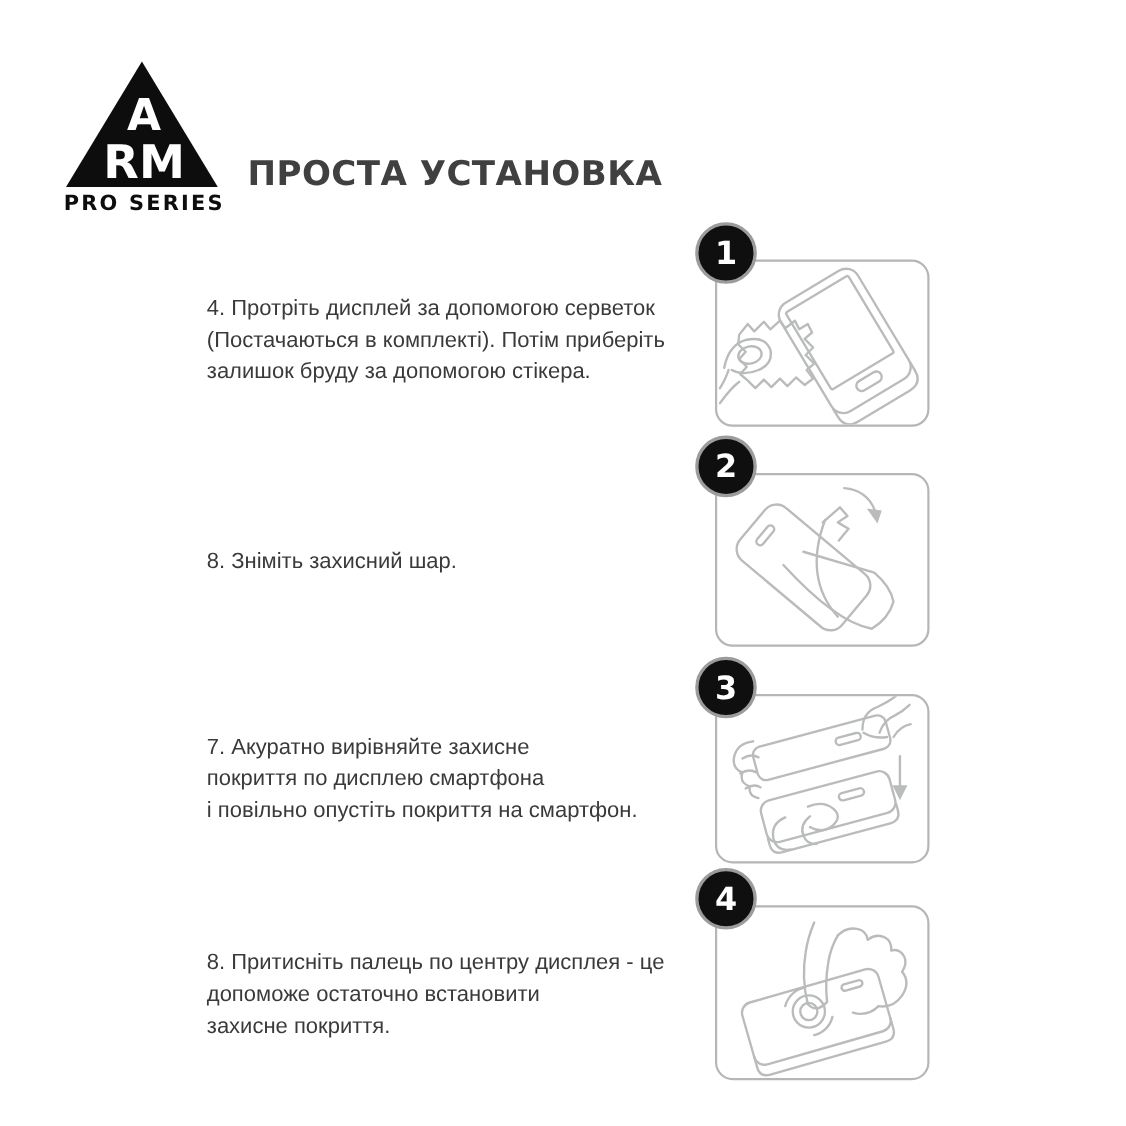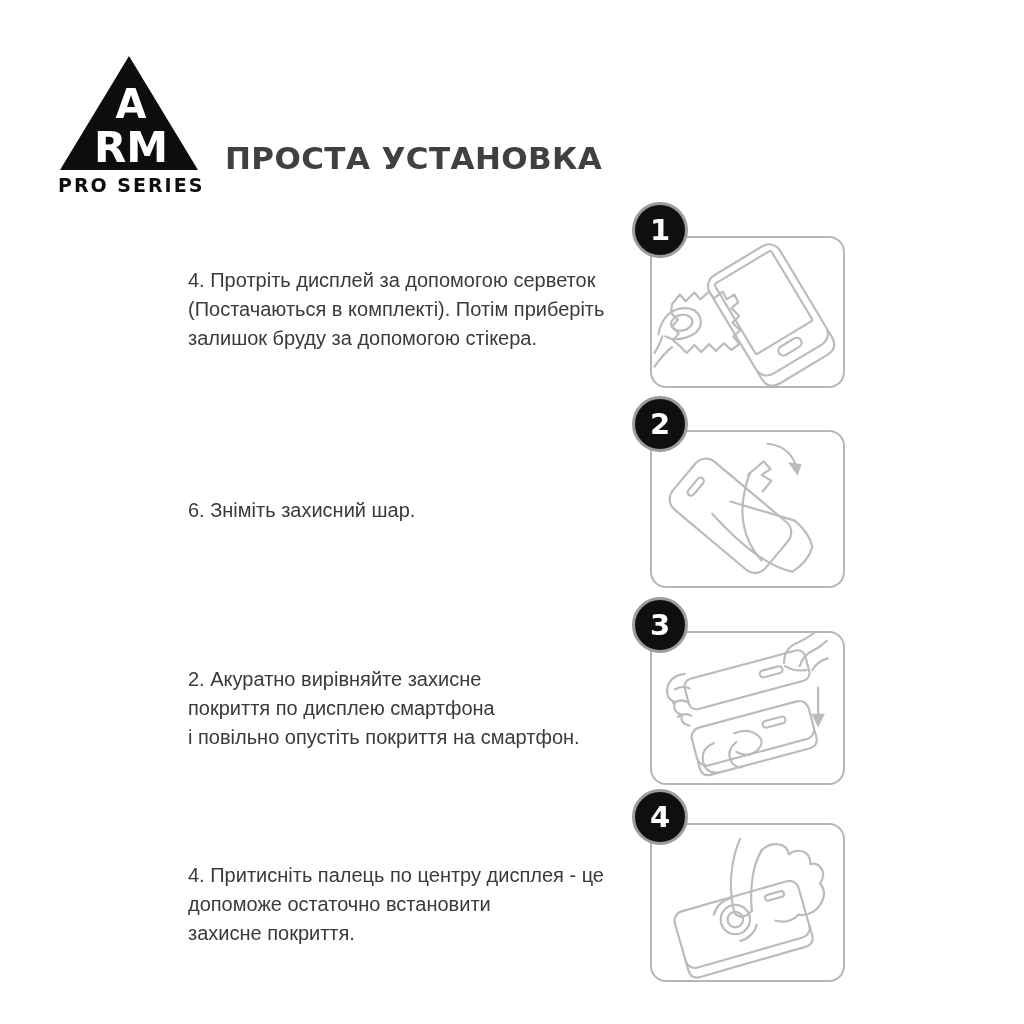--- a/index.html
+++ b/index.html
@@ -99,25 +99,25 @@
       <text x="73" y="108" text-anchor="middle" fill="#ffffff" font-family="DejaVu Sans, sans-serif" font-weight="bold" font-size="42">RM</text>
     </svg>
     <div class="logo-sub">PRO SERIES</div>
   </div>
 
   <h1 class="title">ПРОСТА УСТАНОВКА</h1>
 
   <p class="step-text t1">4. Протріть дисплей за допомогою серветок
 (Постачаються в комплекті). Потім приберіть
 залишок бруду за допомогою стікера.</p>
-  <p class="step-text t2">6. Зніміть захисний шар.</p>
-  <p class="step-text t3">2. Акуратно вирівняйте захисне
+  <p class="step-text t2">8. Зніміть захисний шар.</p>
+  <p class="step-text t3">7. Акуратно вирівняйте захисне
 покриття по дисплею смартфона
 і повільно опустіть покриття на смартфон.</p>
-  <p class="step-text t4">4. Притисніть палець по центру дисплея - це
+  <p class="step-text t4">8. Притисніть палець по центру дисплея - це
 допоможе остаточно встановити
 захисне покриття.</p>
 
   <div class="figure f1">
     <span class="badge">
       <span>1</span>
     </span>
     <svg class="art" viewBox="0 0 195 152" aria-hidden="true">
       <g transform="translate(118,73) rotate(-31)">
         <path d="M-42,50 V58 Q-42,72 -28,72 H28 Q42,72 42,58 V50"></path>

